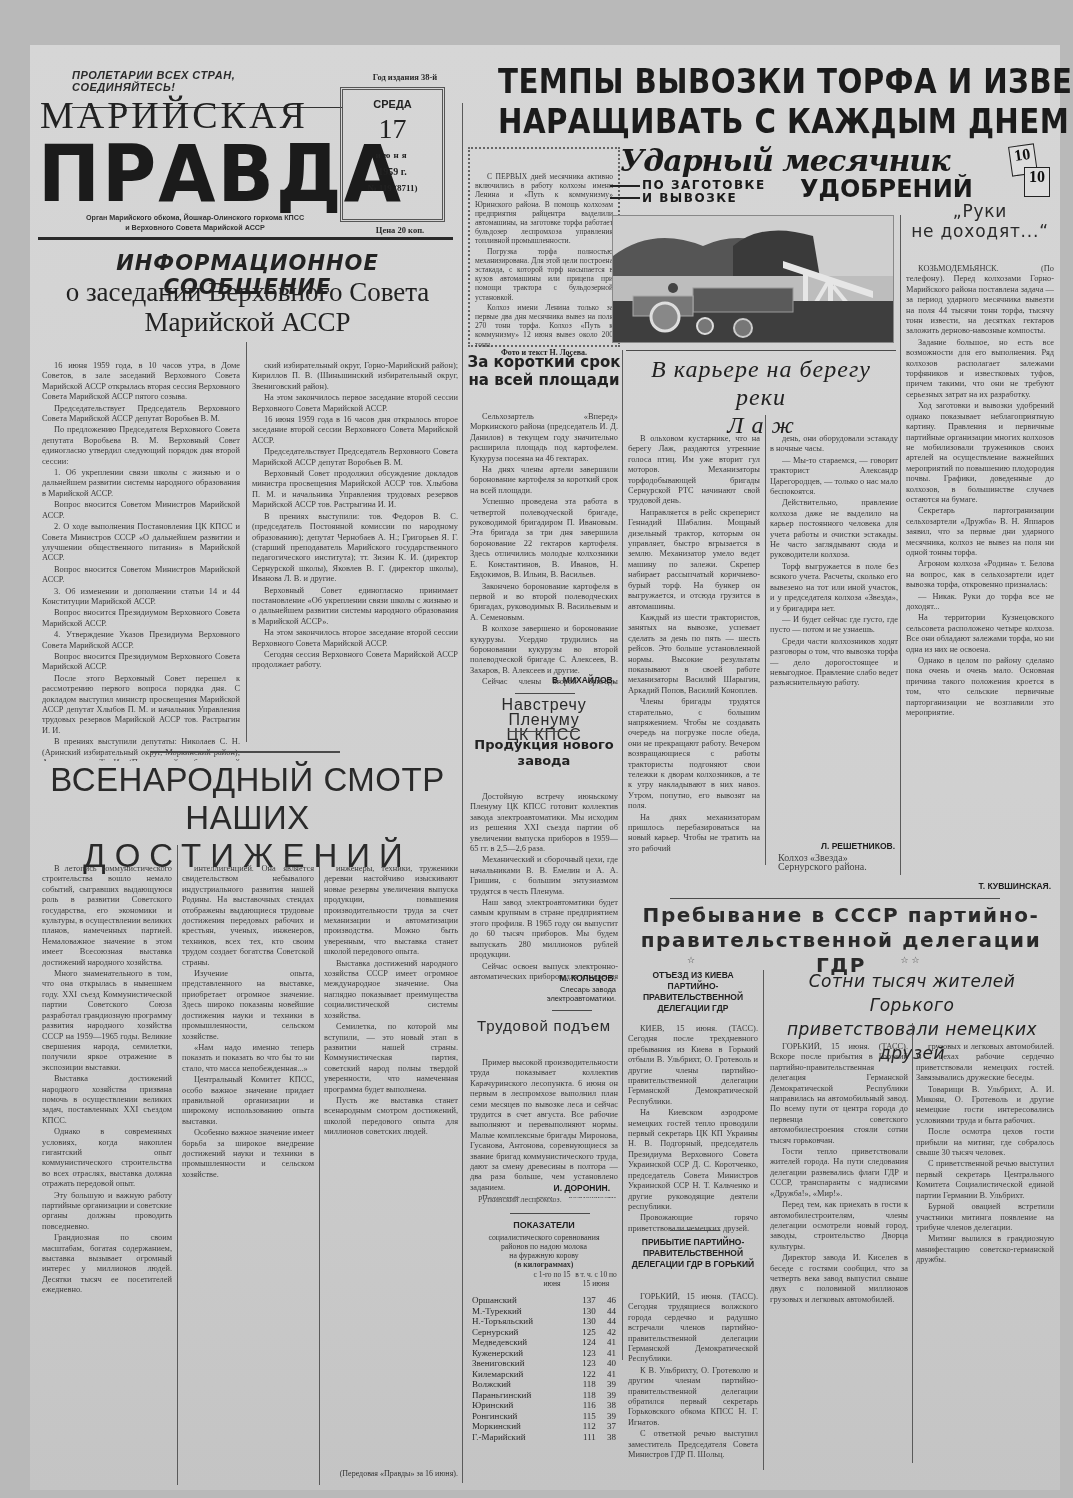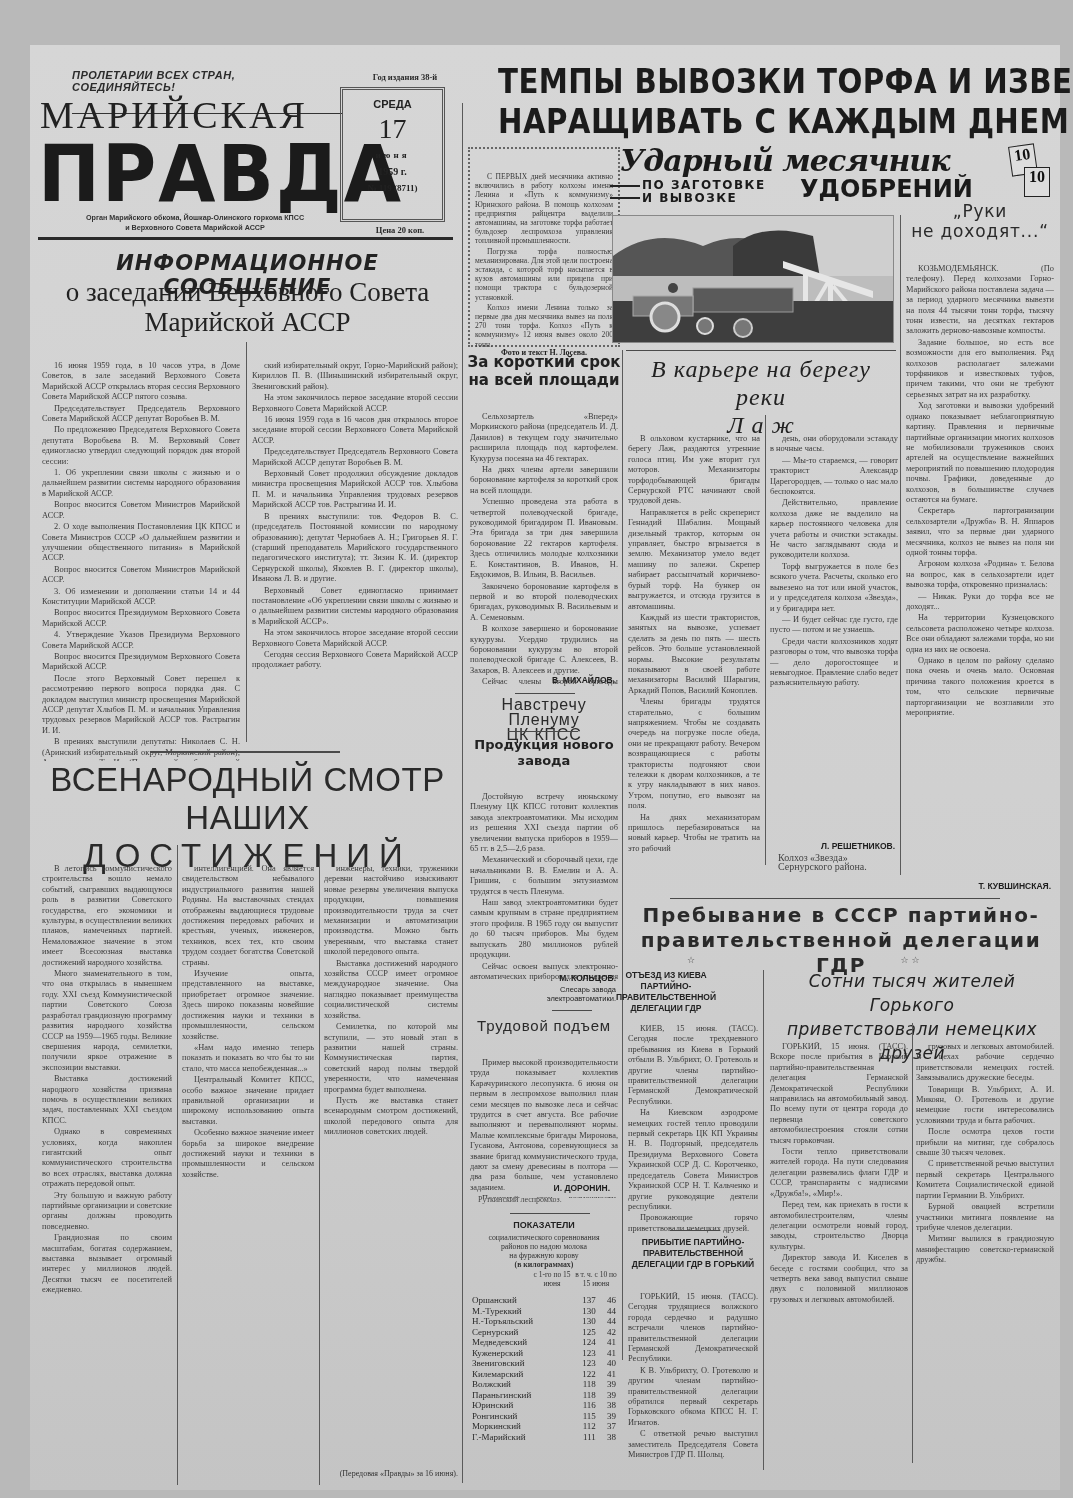--- a/index.html
+++ b/index.html
@@ -20,21 +20,21 @@
     font-family: "Liberation Serif", serif;
     font-size: 8.4px; line-height: 10.4px; color: #3a3a3a;
     text-align: justify; overflow: hidden; margin-top: 19px;
   }
   .txt p { text-indent: 12px; margin-bottom: 1px; }
   .sig { font-family: "Liberation Sans", sans-serif; font-weight: bold; font-size: 8.5px; text-align: right; color: #1e1e1e; }
   .vrule { position: absolute; width: 1px; background: #5a5a5a; }
   .hrule { position: absolute; height: 1px; background: #4a4a4a; }
 
   
-  .slogan { font-family: "Liberation Sans", sans-serif; font-style: italic; font-weight: bold; font-size: 11px; letter-spacing: 0.5px; color: #2b2b2b; border-bottom: 1px solid #333; padding-bottom: 20px; }
+  .slogan { font-family: "Liberation Sans", sans-serif; font-style: italic; font-weight: bold; font-size: 11px; letter-spacing: 0.5px; color: #2b2b2b; border-bottom: 1px solid #333; padding-bottom: 14px; }
   .title1 { font-family: "Liberation Serif", serif; font-size: 38px; letter-spacing: 3px; color: #222; font-weight: normal; }
   .title2 { font-family: "DejaVu Sans", sans-serif; font-weight: bold; font-size: 74px; letter-spacing: 2px; color: #1b1b1b; transform: scaleY(1.05); line-height: 74px; }
   .organ { font-family: "Liberation Sans", sans-serif; font-size: 7.2px; font-weight: bold; color: #333; text-align: center; line-height: 10px; }
   .datebox { border: 3px double #555; text-align: center; font-family: "Liberation Serif", serif; color: #222; }
   .datebox .wd { font-family: "Liberation Sans", sans-serif; font-size: 11px; font-weight: bold; margin-top: 8px; }
   .datebox .day { font-size: 28px; line-height: 30px; margin-top: 4px; }
   .datebox .mon { font-size: 9px; letter-spacing: 3px; margin-top: 6px; font-weight: bold; }
   .datebox .yr { font-size: 10px; margin-top: 6px; font-weight: bold; }
   .datebox .no { font-size: 9px; margin-top: 6px; font-weight: bold; }
   .smallsans { font-family: Liberation Serif, serif; font-size: 8.5px; font-weight: bold; color: #2a2a2a; }
@@ -382,21 +382,21 @@
   <div class="abs" style="left:294px; top:1424px; width:134px; font-size:8px; text-align:right; color:#333;">(Передовая «Правды» за 16 июня).</div>
 
   <div class="hrule" style="left:640px; top:853px; width:330px;"></div>
   <div class="abs h-gdr" style="left:596px; top:858px; width:430px;">
     <div>Пребывание в СССР партийно-</div>
     <div>правительственной делегации ГДР</div>
   </div>
   <div class="abs stars" style="left:596px; top:910px; width:130px;">☆</div>
   <div class="abs stars" style="left:735px; top:910px; width:290px;">☆ ☆</div>
 
-  <div class="abs h-caps" style="left:571px; top:925px; width:130px;">
+  <div class="abs h-caps" style="left:598px; top:925px; width:130px;">
     <div>ОТЪЕЗД ИЗ КИЕВА ПАРТИЙНО-</div>
     <div>ПРАВИТЕЛЬСТВЕННОЙ</div>
     <div>ДЕЛЕГАЦИИ ГДР</div>
   </div>
   <div class="abs txt" style="left:598px; top:960px; width:130px; height:210px;">
     <p>КИЕВ, 15 июня. (ТАСС). Сегодня после трехдневного пребывания из Киева в Горький отбыли В. Ульбрихт, О. Гротеволь и другие члены партийно-правительственной делегации Германской Демократической Республики.</p>
     <p>На Киевском аэродроме немецких гостей тепло проводили первый секретарь ЦК КП Украины Н. В. Подгорный, председатель Президиума Верховного Совета Украинской ССР Д. С. Коротченко, председатель Совета Министров Украинской ССР Н. Т. Кальченко и другие руководящие деятели республики.</p>
     <p>Провожающие горячо приветствовали немецких друзей.</p>
   </div>
   <div class="hrule" style="left:640px; top:1185px; width:50px;"></div>

